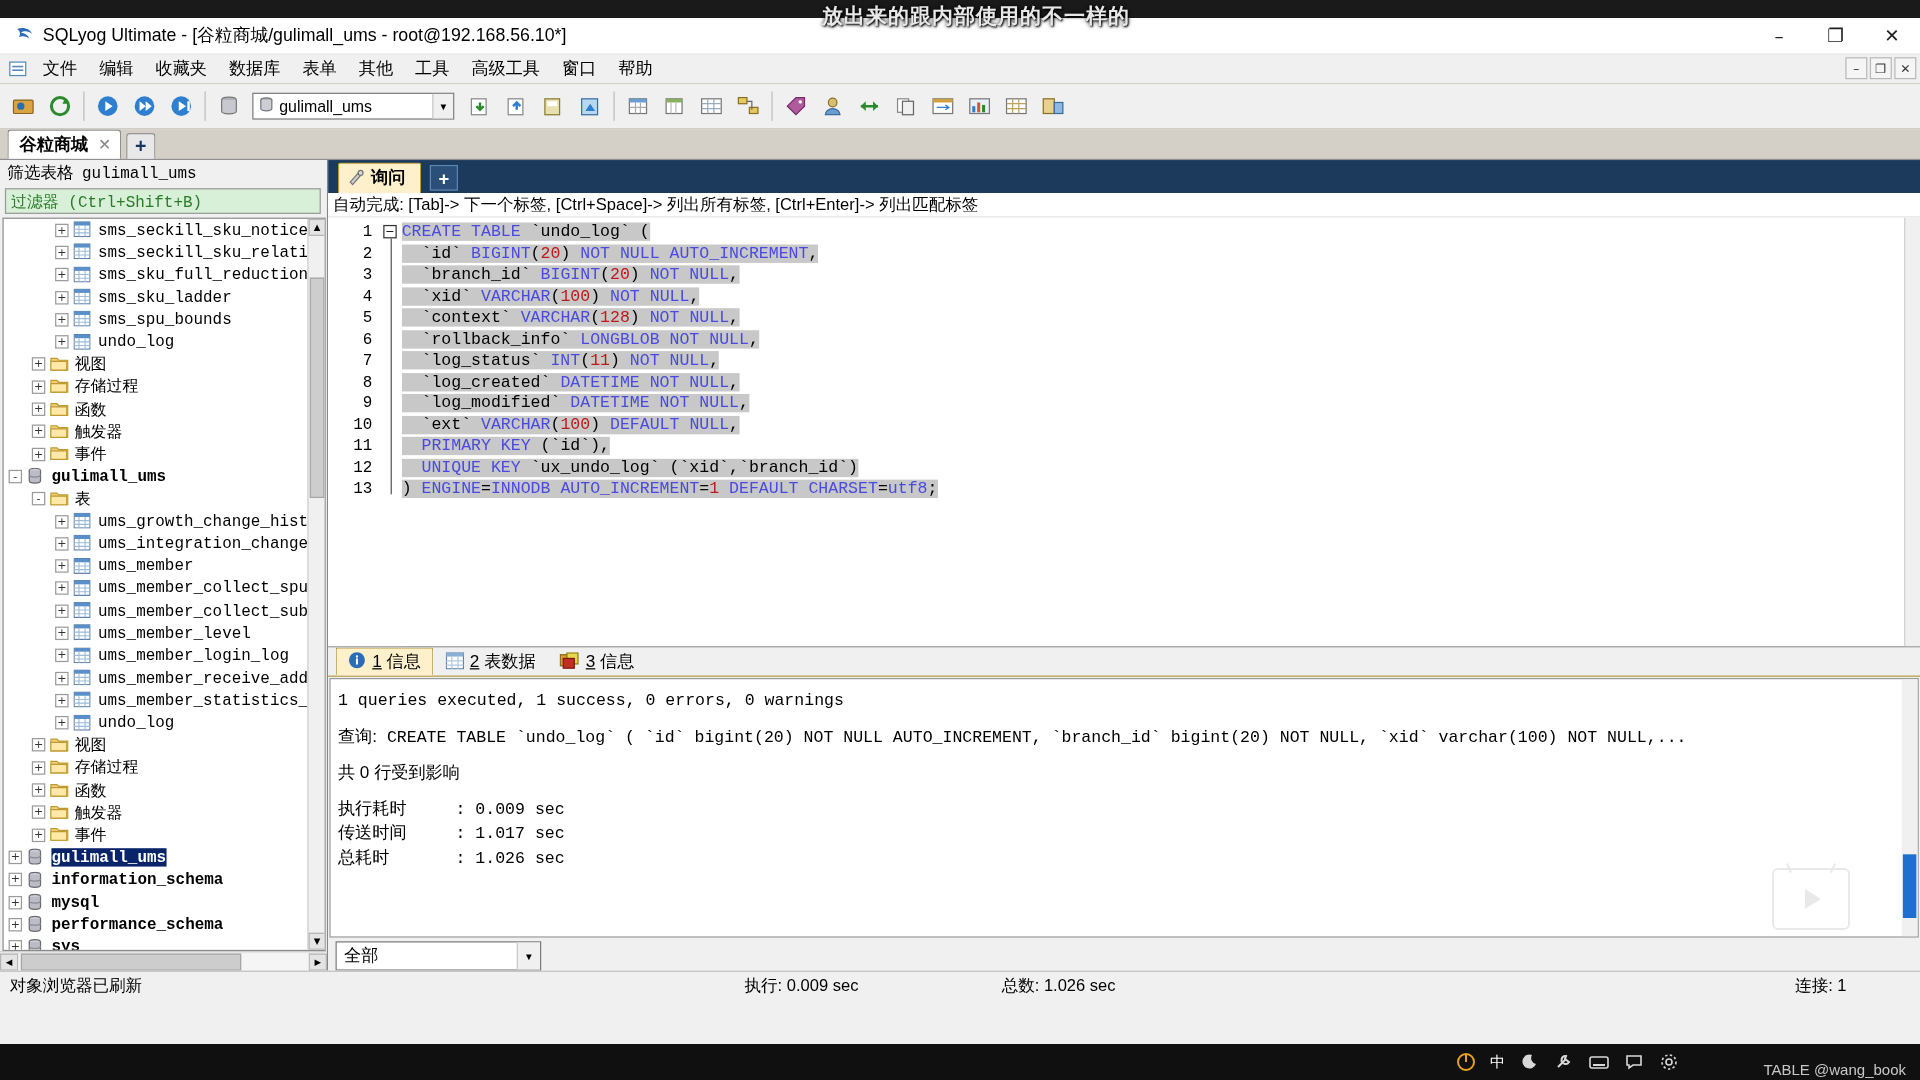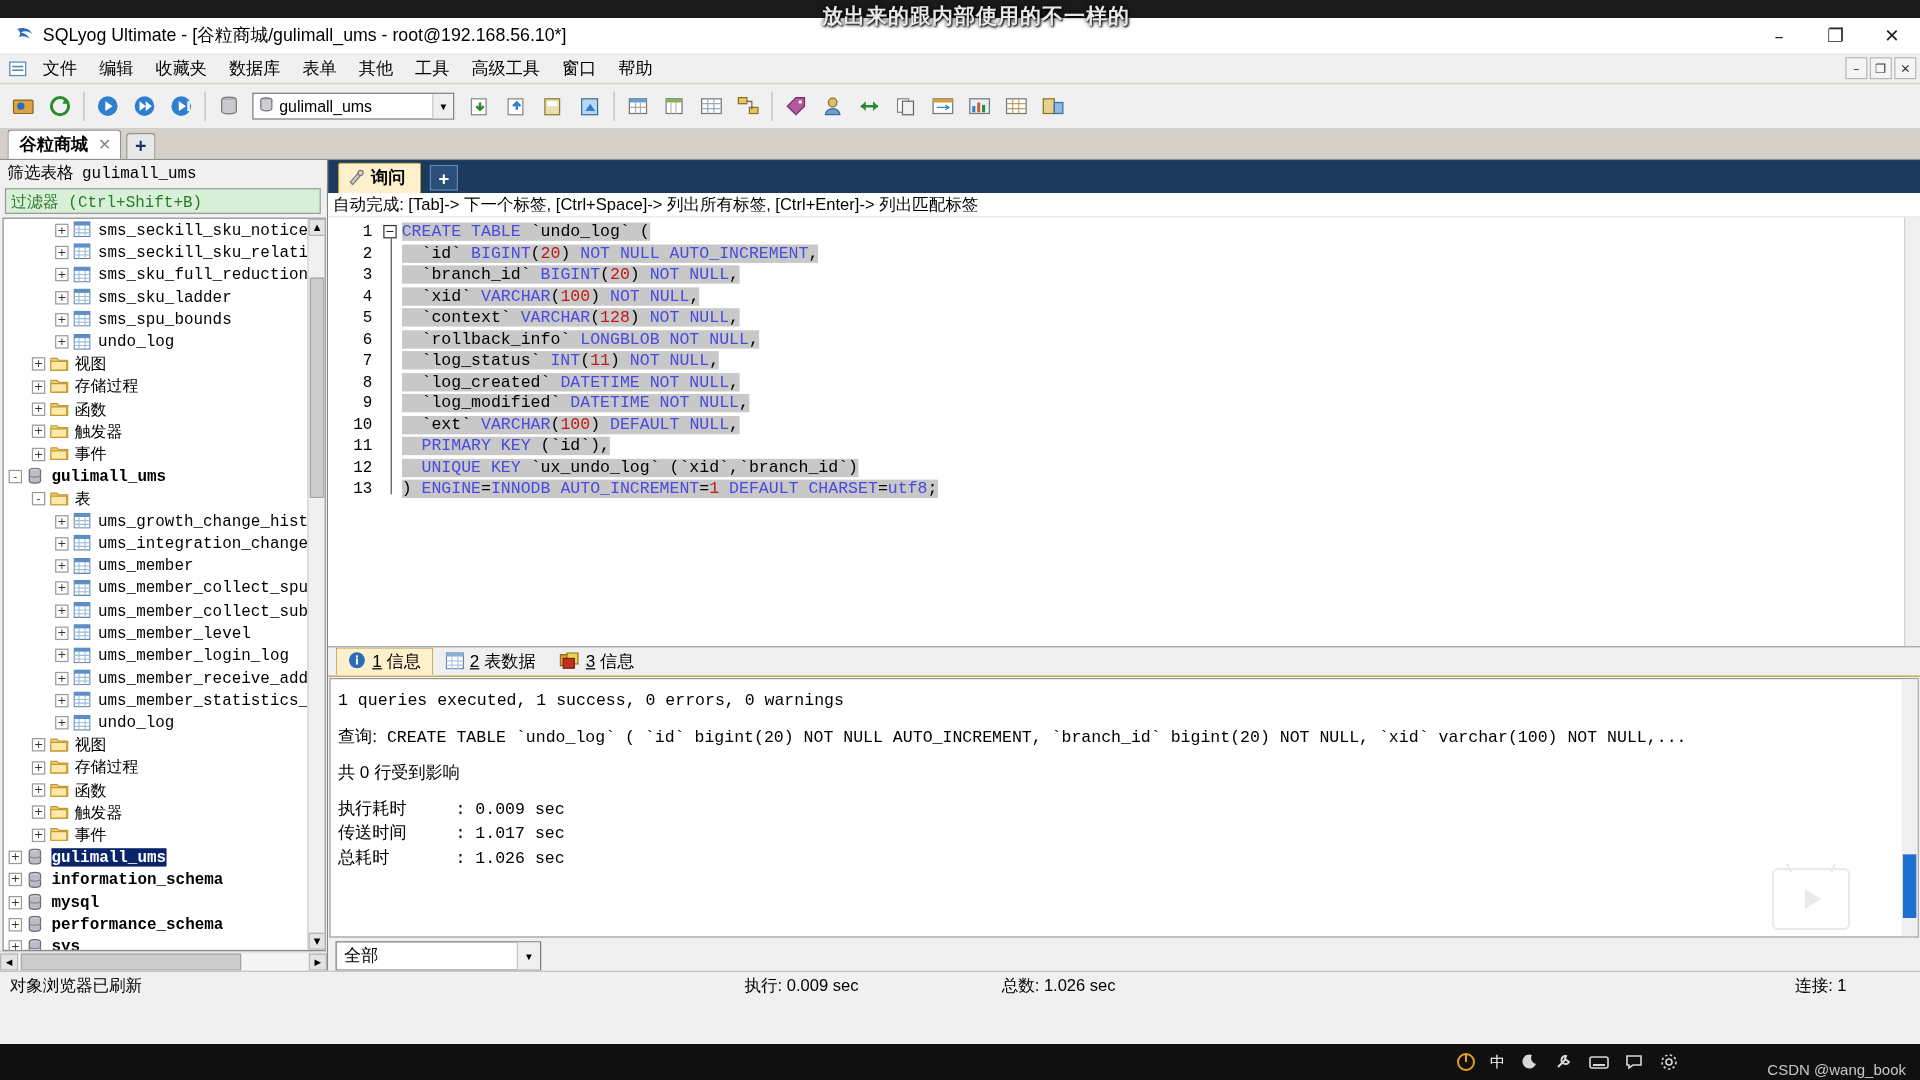--- a/index.html
+++ b/index.html
@@ -1000,14 +1000,14 @@
         </svg>
     </div>
     <div class="tray-ico">
       <svg width="18" height="18" viewBox="0 0 18 18">
           <circle cx="9" cy="9" r="3" fill="none" stroke="#d8d8d8" stroke-width="1.6"></circle>
           <circle cx="9" cy="9" r="7" fill="none" stroke="#d8d8d8" stroke-width="1.6" stroke-dasharray="2.4 2.4"></circle>
         </svg>
     </div>
   </div>
 
-  <div id="watermark">CSDN @wang_book</div>
+  <div id="watermark">TABLE @wang_book</div>
 </div>
 
 </body></html>

